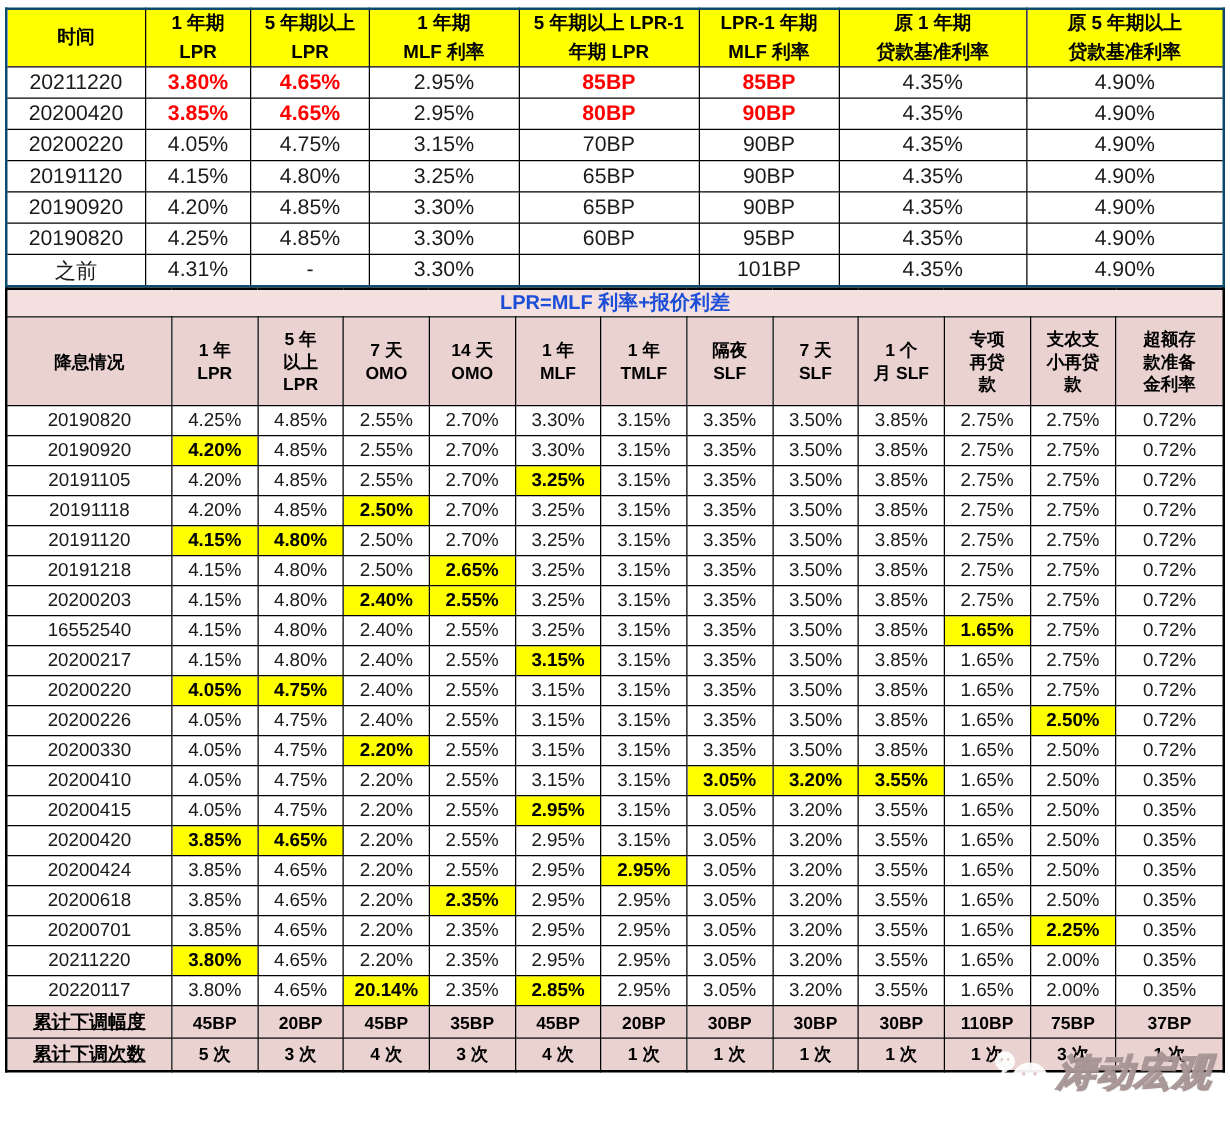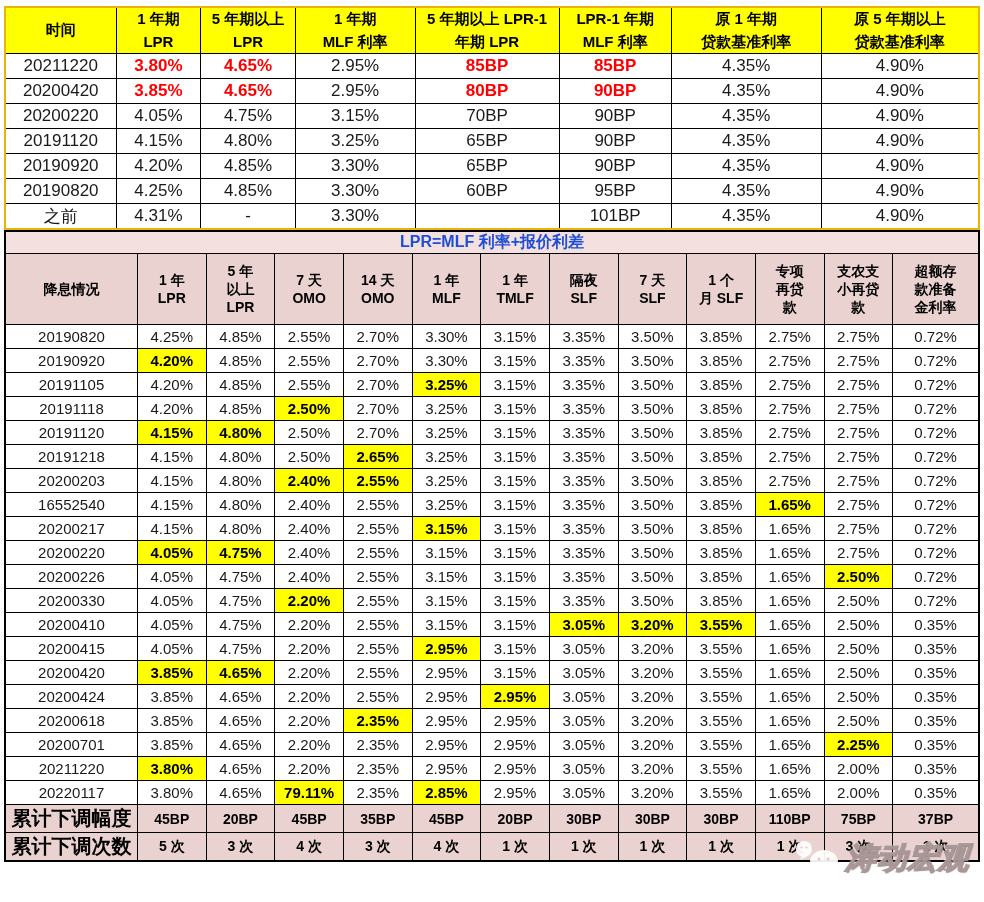--- a/index.html
+++ b/index.html
@@ -7,21 +7,21 @@
     width:984px;height:902px;position:relative;background:#ffffff;
     font-family:"Liberation Sans","DejaVu Sans",sans-serif;
     overflow:hidden;
   }
   .page{position:absolute;left:4px;top:6px;width:976px;}
   table{border-collapse:collapse;table-layout:fixed;width:100%;}
   th,td{
     border:1px solid #000;text-align:center;vertical-align:middle;
     padding:0 1px;overflow:hidden;color:#1a1a1a;
   }
-  #t1{border:2px solid #eab308;}
+  #t1{border:2px solid #0c4a6e;}
   #t2{border:2px solid #000;}
   
   #t1 thead th{
     background:#ffff00;font-weight:bold;font-size:15px;line-height:1.5;
     height:44px;white-space:pre-line;color:#000;
   }
   #t1 tbody td{font-size:17px;height:24px;}
   td.red{color:#ff0000;font-weight:bold;}
   
   #t2 tr.band th{
@@ -31,21 +31,21 @@
   #t2 tr.cols th{
     background:#e9d2d0;font-weight:bold;font-size:14px;line-height:1.3;
     height:70px;white-space:pre-line;color:#000;
   }
   #t2 tbody td{font-size:15px;height:23px;background:#fff;}
   #t2 tbody td.date{font-size:15px;}
   td.hl{background:#ffff00 !important;font-weight:bold;color:#000;}
   #t2 tr.sum td{
     background:#e9d2d0;font-weight:bold;font-size:14px;height:25px;color:#000;
   }
-  #t2 tr.sum td:first-child{font-size:20px;}
+  #t2 tr.sum td:first-child{font-size:15px;text-decoration:underline;}
   
   .wm{
     position:absolute;left:794px;top:838px;display:flex;align-items:center;
     z-index:5;pointer-events:none;
   }
   .wm-icon{flex:0 0 auto;opacity:0.96;}
   .wm-text{
     font-size:30px;font-weight:bold;font-style:italic;letter-spacing:1px;
     color:rgba(255,253,253,0.55);
     -webkit-text-stroke:1.5px rgba(158,138,138,0.85);
@@ -498,21 +498,21 @@
           <td>3.20%</td>
           <td>3.55%</td>
           <td>1.65%</td>
           <td>2.00%</td>
           <td>0.35%</td>
         </tr>
         <tr>
           <td class="date">20220117</td>
           <td>3.80%</td>
           <td>4.65%</td>
-          <td class="hl">79.11%</td>
+          <td class="hl">20.14%</td>
           <td>2.35%</td>
           <td class="hl">2.85%</td>
           <td>2.95%</td>
           <td>3.05%</td>
           <td>3.20%</td>
           <td>3.55%</td>
           <td>1.65%</td>
           <td>2.00%</td>
           <td>0.35%</td>
         </tr>

